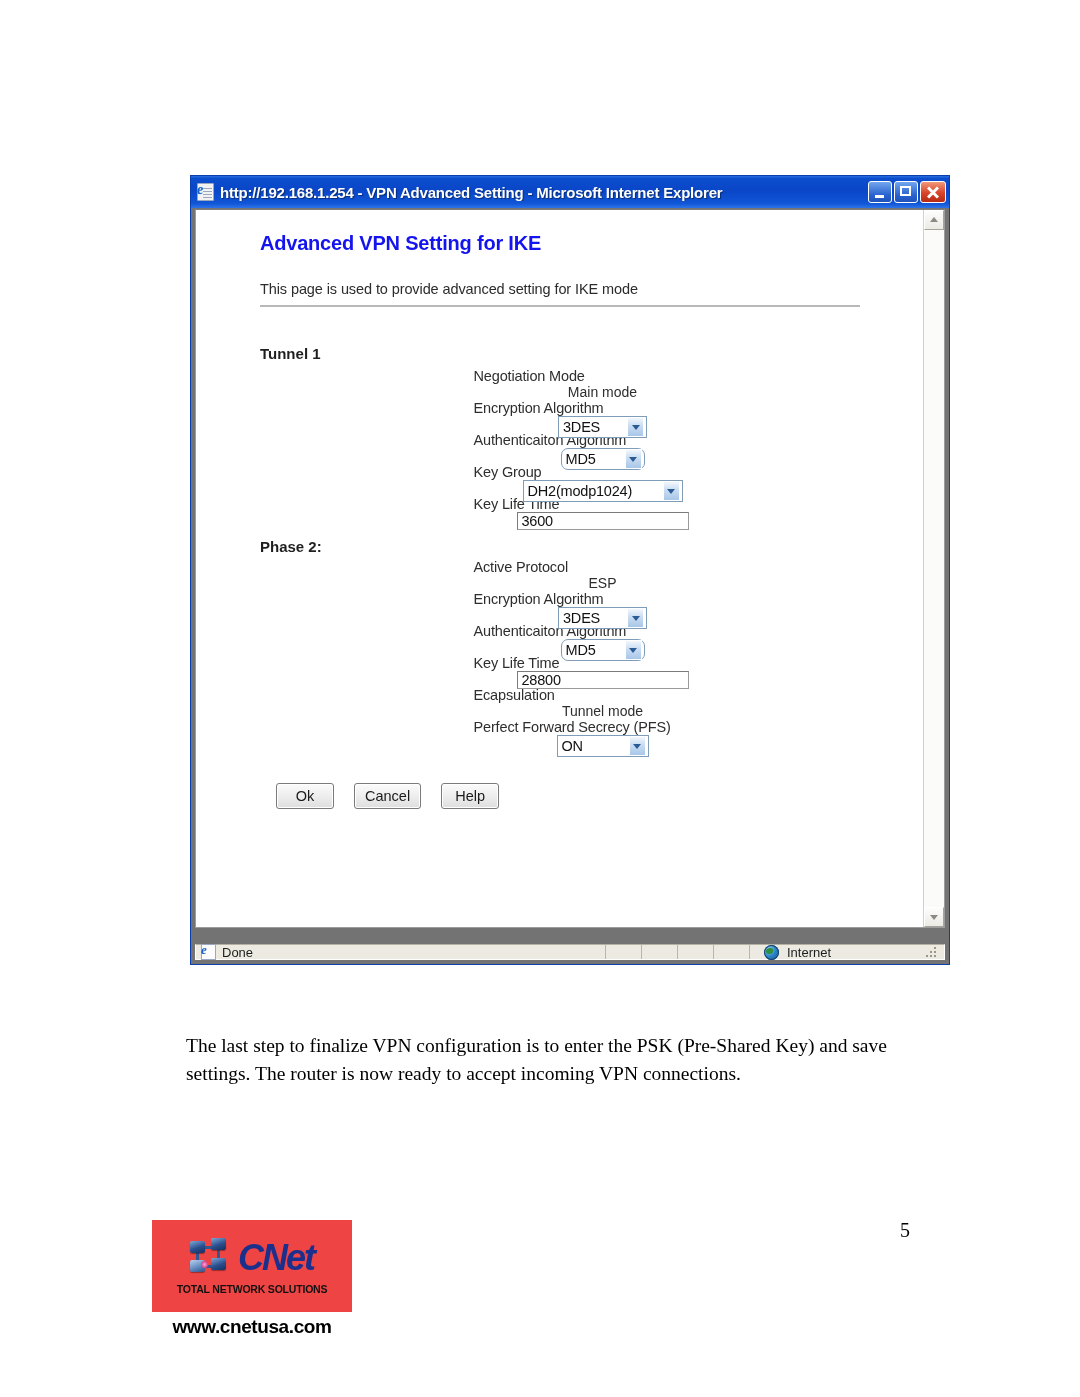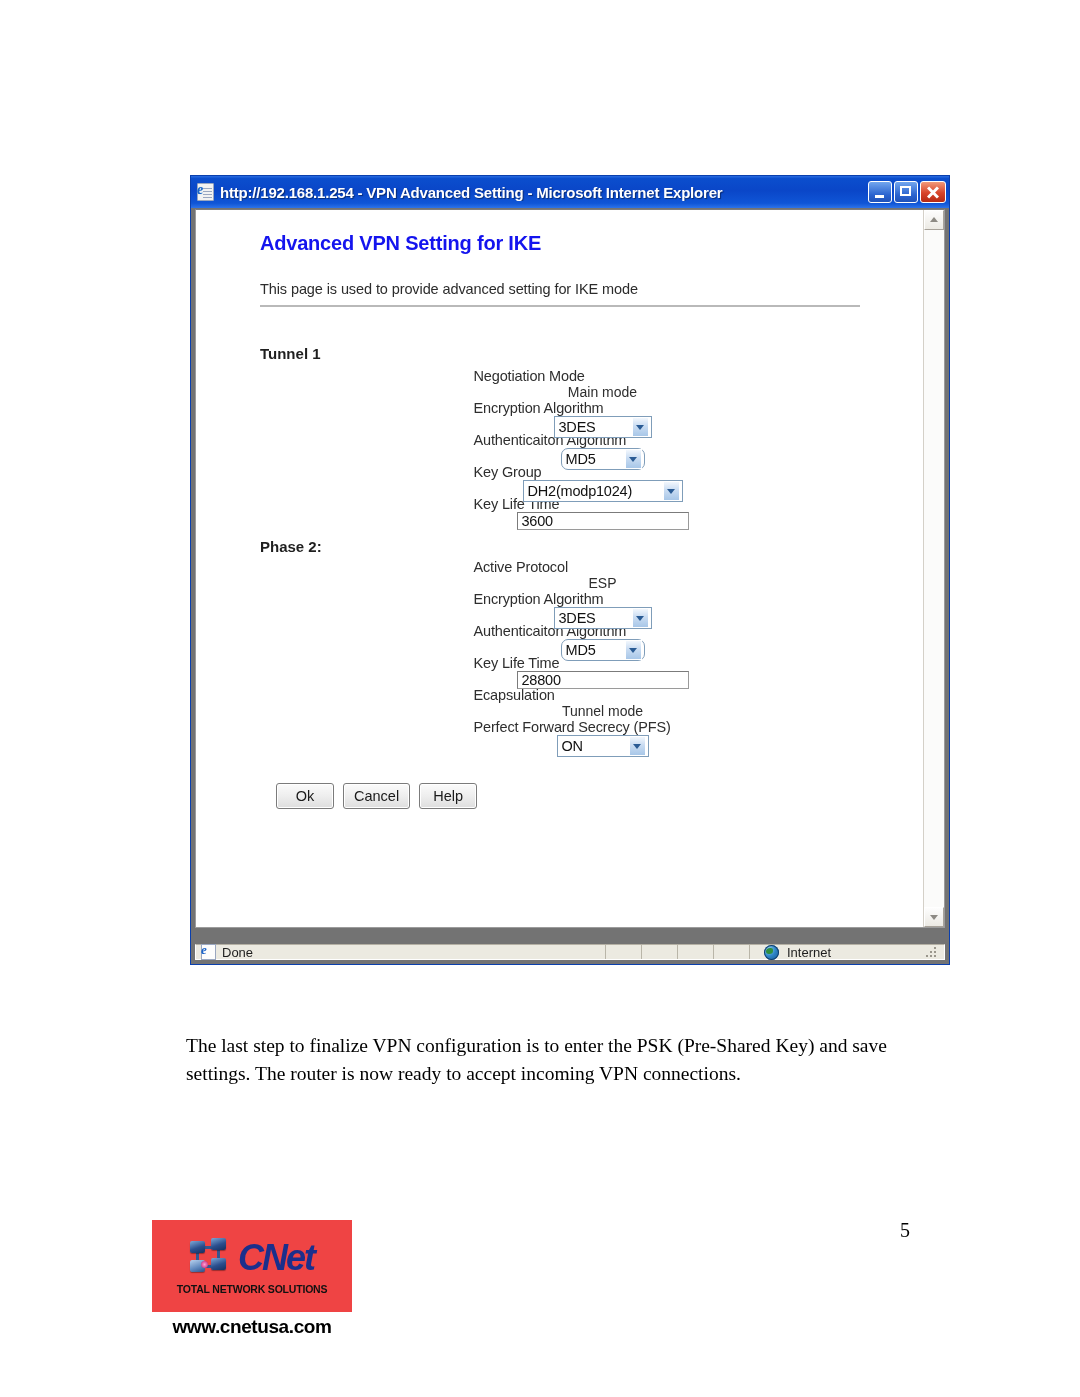--- a/index.html
+++ b/index.html
@@ -285,21 +285,21 @@
     position: absolute;
     left: 50%;
     top: 50%;
     margin-left: -4px;
     margin-top: -2px;
     width: 0; height: 0;
     border-left: 4px solid transparent;
     border-right: 4px solid transparent;
     border-top: 5px solid #2a5b94;
   }
-  .sel-w-3des { width: 98px; }
+  .sel-w-3des { width: 89px; }
   .sel-w-md5  { width: 84px; border-radius: 7px; }
   .sel-w-dh   { width: 160px; }
   .sel-w-pfs  { width: 92px; }
 
   .xp-input {
     width: 172px;
     height: 25px;
     border: 1px solid #9a9a9a;
     border-top-color: #7b7b7b;
     border-left-color: #7b7b7b;
@@ -308,21 +308,21 @@
     font-size: 14.5px;
     color: #111111;
     display: inline-flex;
     align-items: center;
     padding-left: 4px;
     letter-spacing: -0.2px;
   }
 
   .btn-row {
     display: flex;
-    gap: 9px;
+    gap: 20px;
     margin-top: 32px;
     padding-left: 16px;
   }
   .xp-button {
     min-width: 58px;
     height: 26px;
     background: linear-gradient(180deg, #fbfbfb 0%, #eeeeee 50%, #dedede 100%);
     border: 1px solid #7b7b7b;
     border-radius: 3px;
     box-shadow: inset 0 0 0 1px #ffffff;

